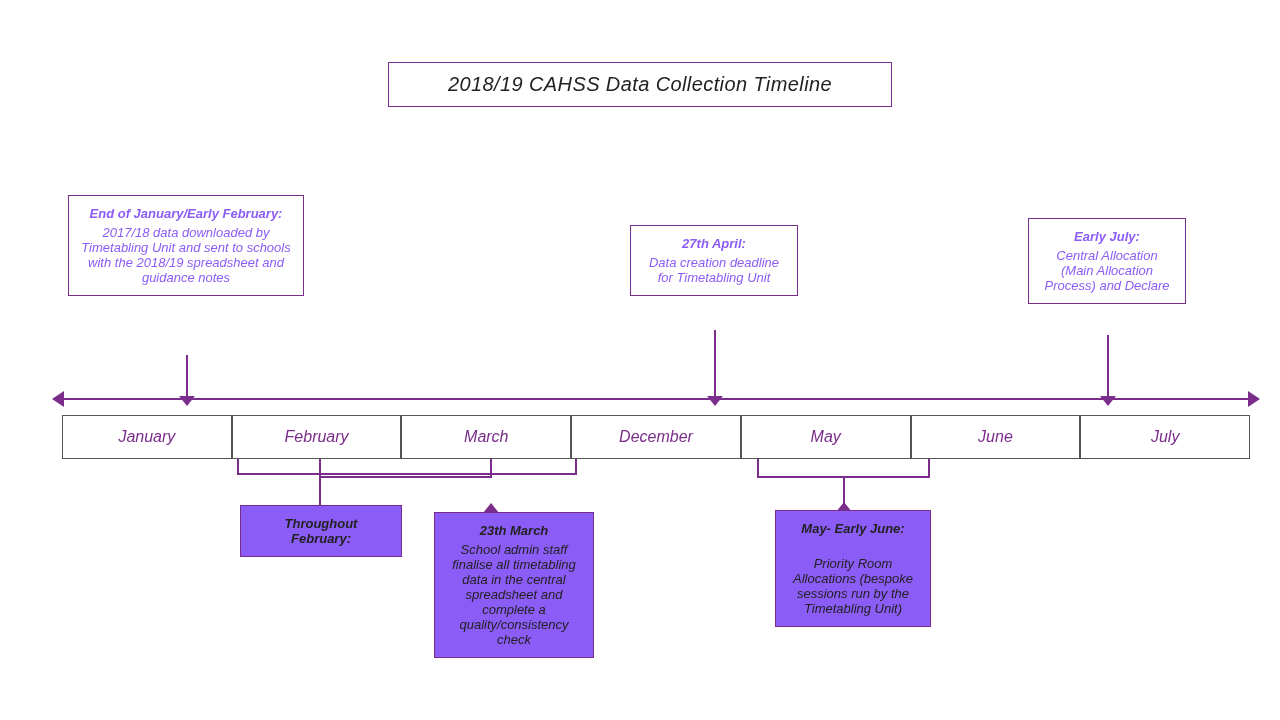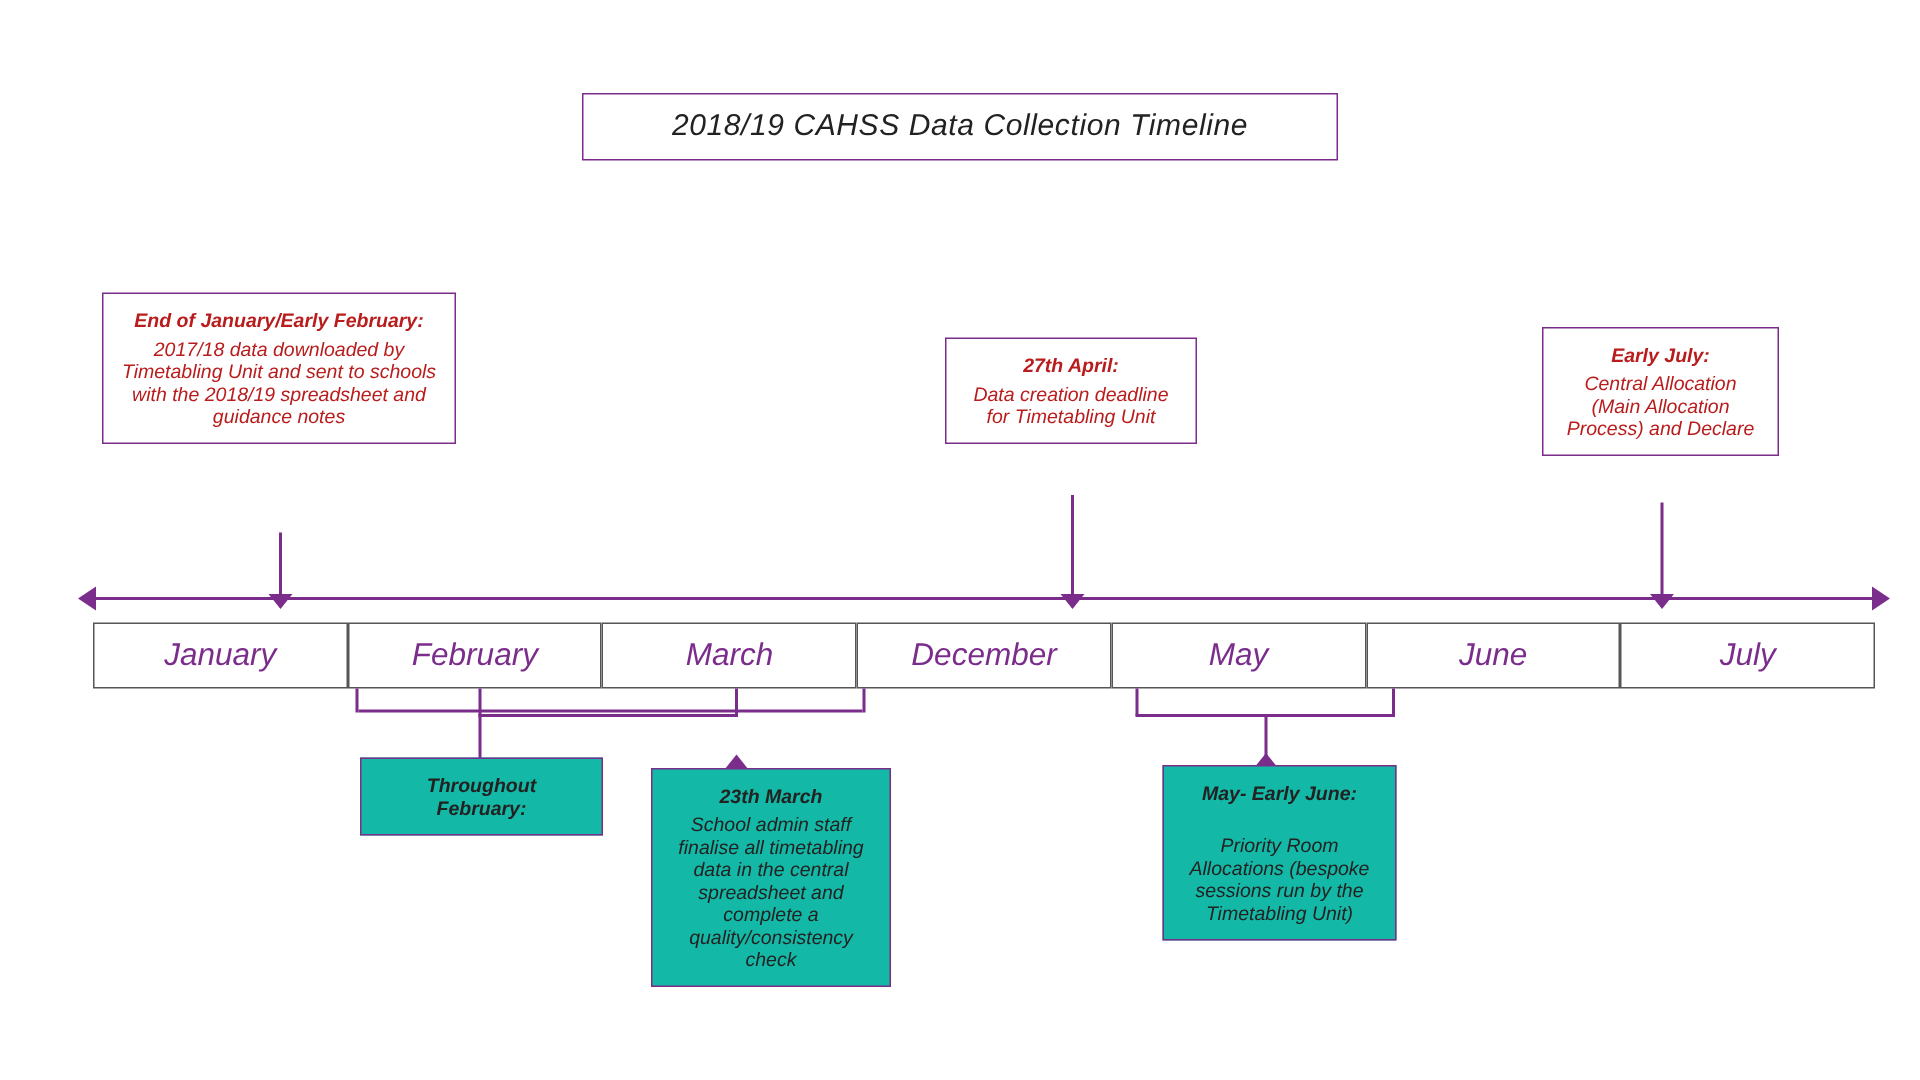--- a/index.html
+++ b/index.html
@@ -43,43 +43,43 @@
       right: 30px;
       display: flex;
       height: 44px;
     }
     .month-cell {
       flex: 1;
       border: 1.5px solid #555;
       display: flex;
       align-items: center;
       justify-content: center;
-      font-size: 21px;
+      font-size: 16px;
       color: #7b2d8b;
       font-weight: 400;
       background: #fff;
     }
 
     
     
 
     
     .callout-above {
       position: absolute;
       border: 1.5px solid #7b2d8b;
       background: #fff;
       padding: 10px 12px;
       text-align: center;
       font-size: 13px;
-      color: #b91c1c;
+      color: #8b5cf6;
     }
     .callout-below {
       position: absolute;
       border: 1.5px solid #7b2d8b;
-      background: #14b8a6;
+      background: #8b5cf6;
       padding: 10px 12px;
       text-align: center;
       font-size: 13px;
       color: #222;
     }
 
     .callout-title {
       font-weight: bold;
     }
 

